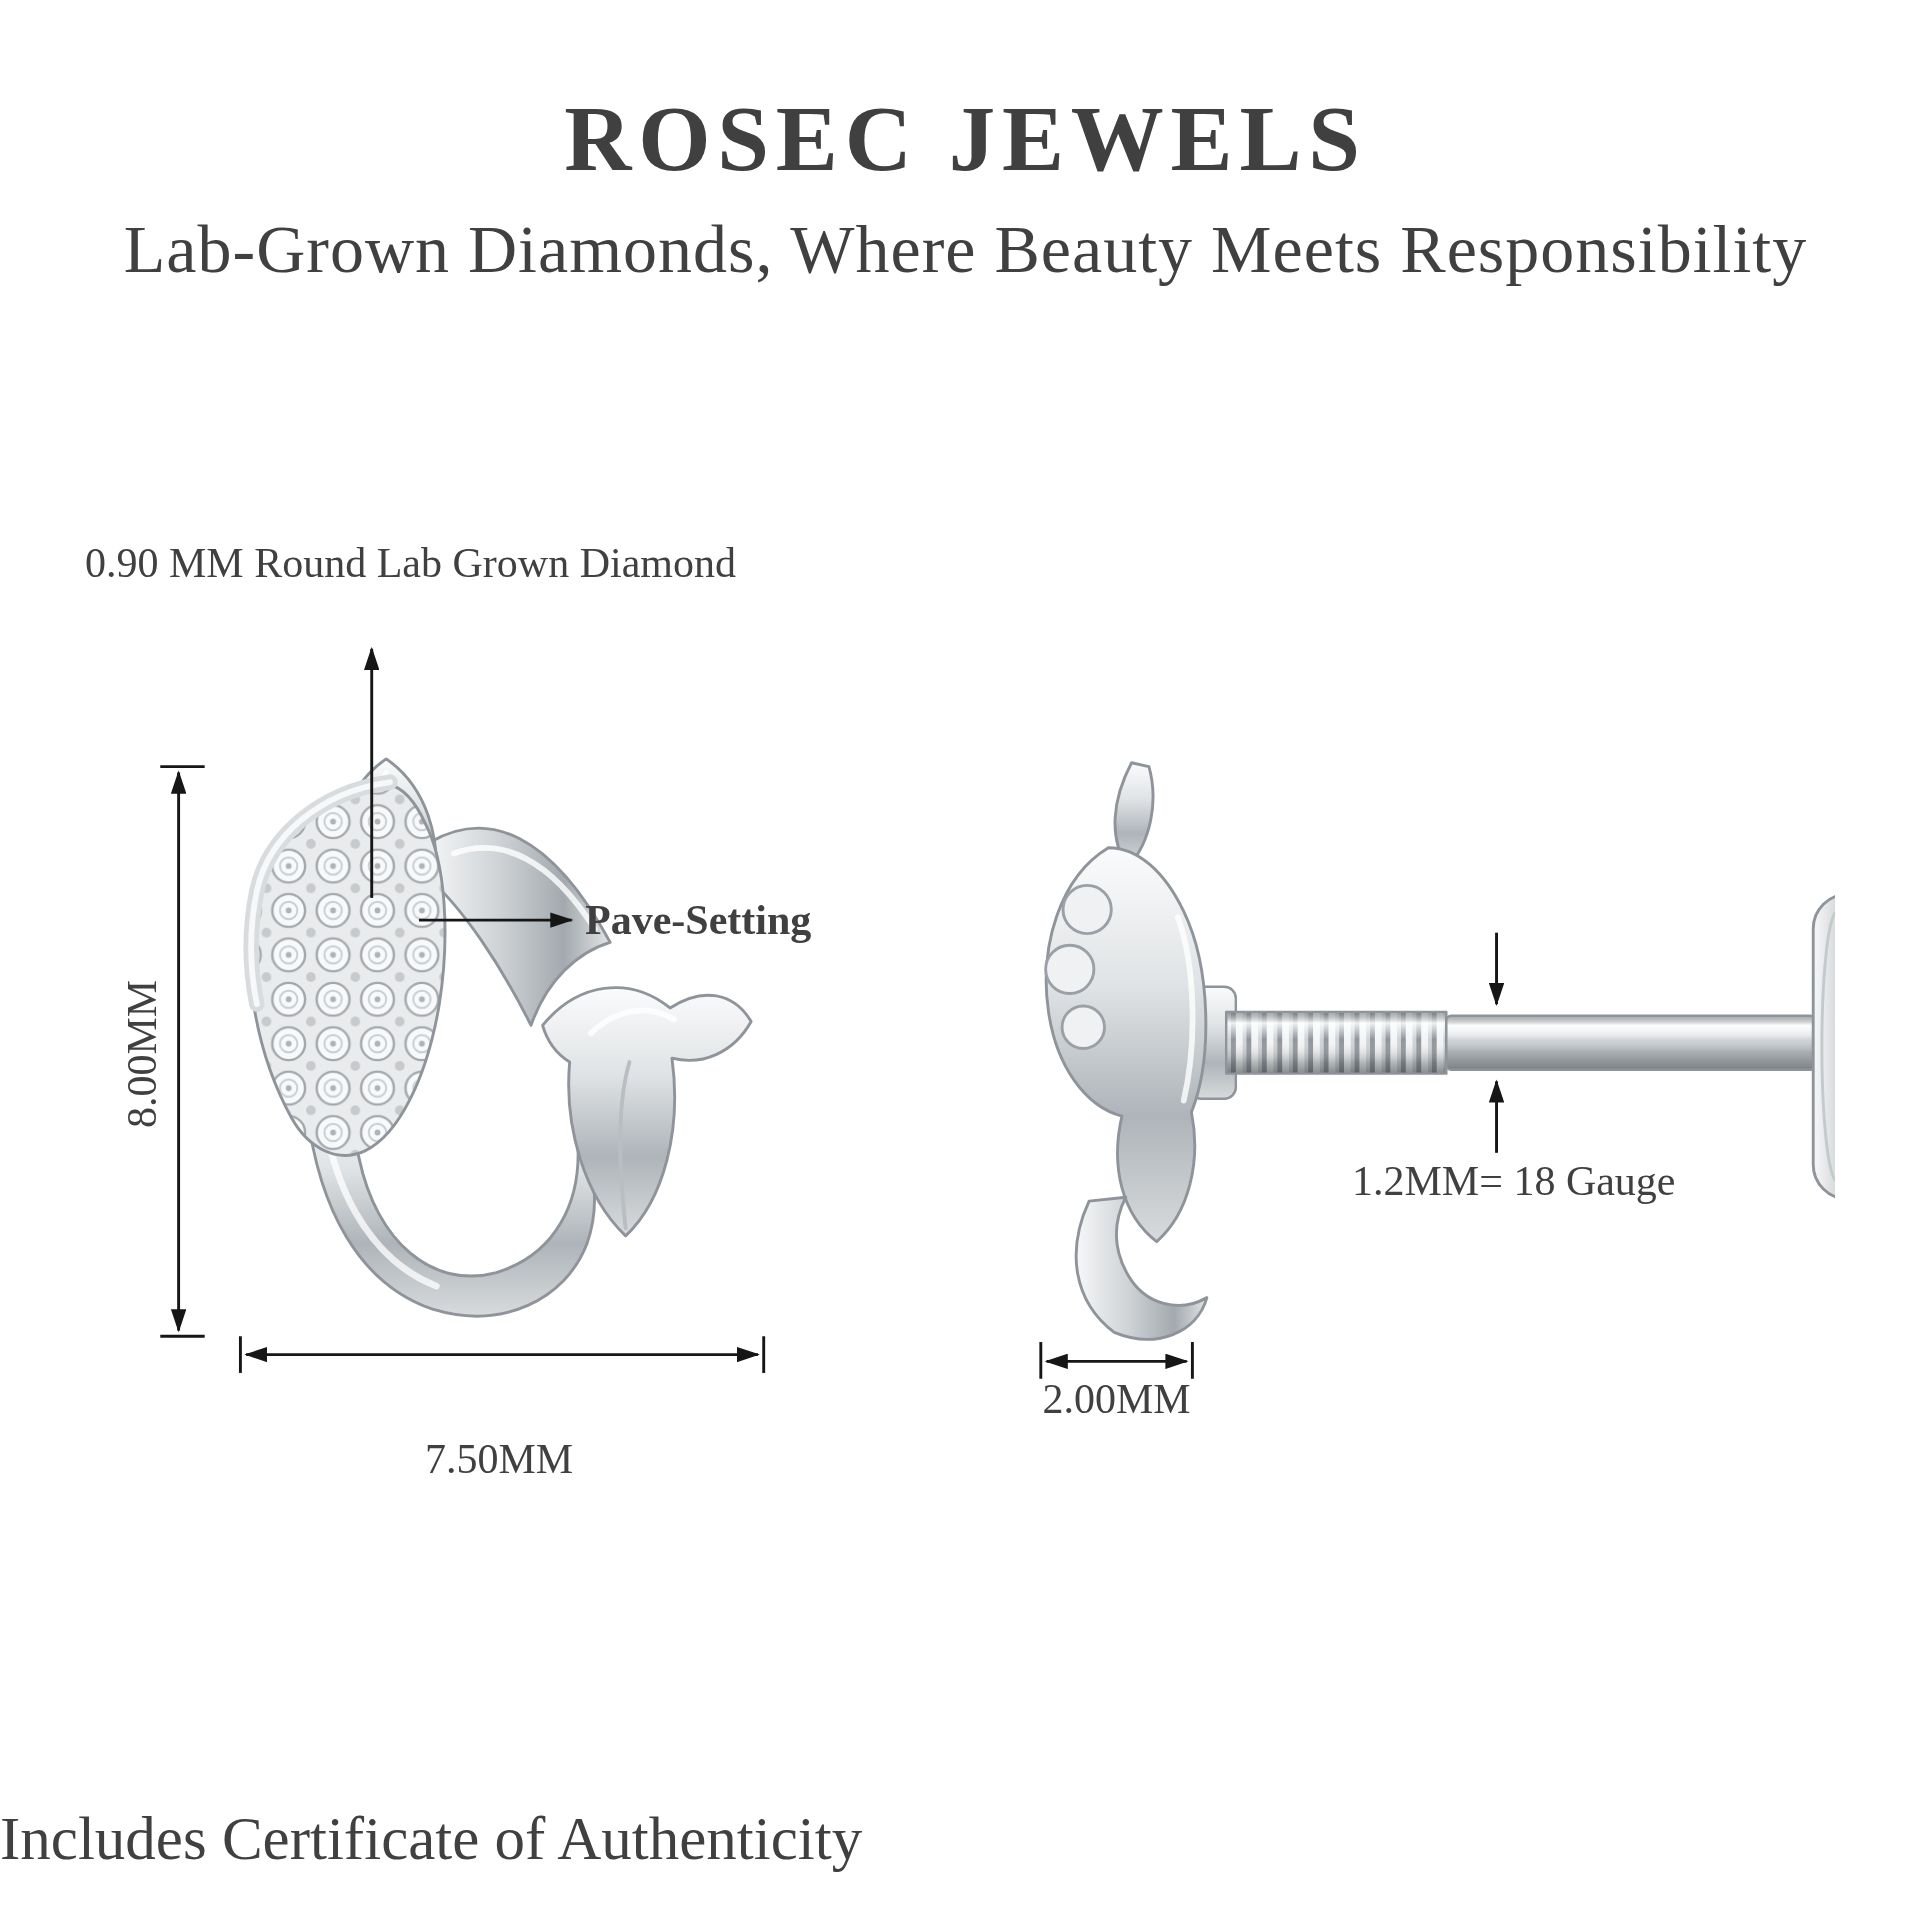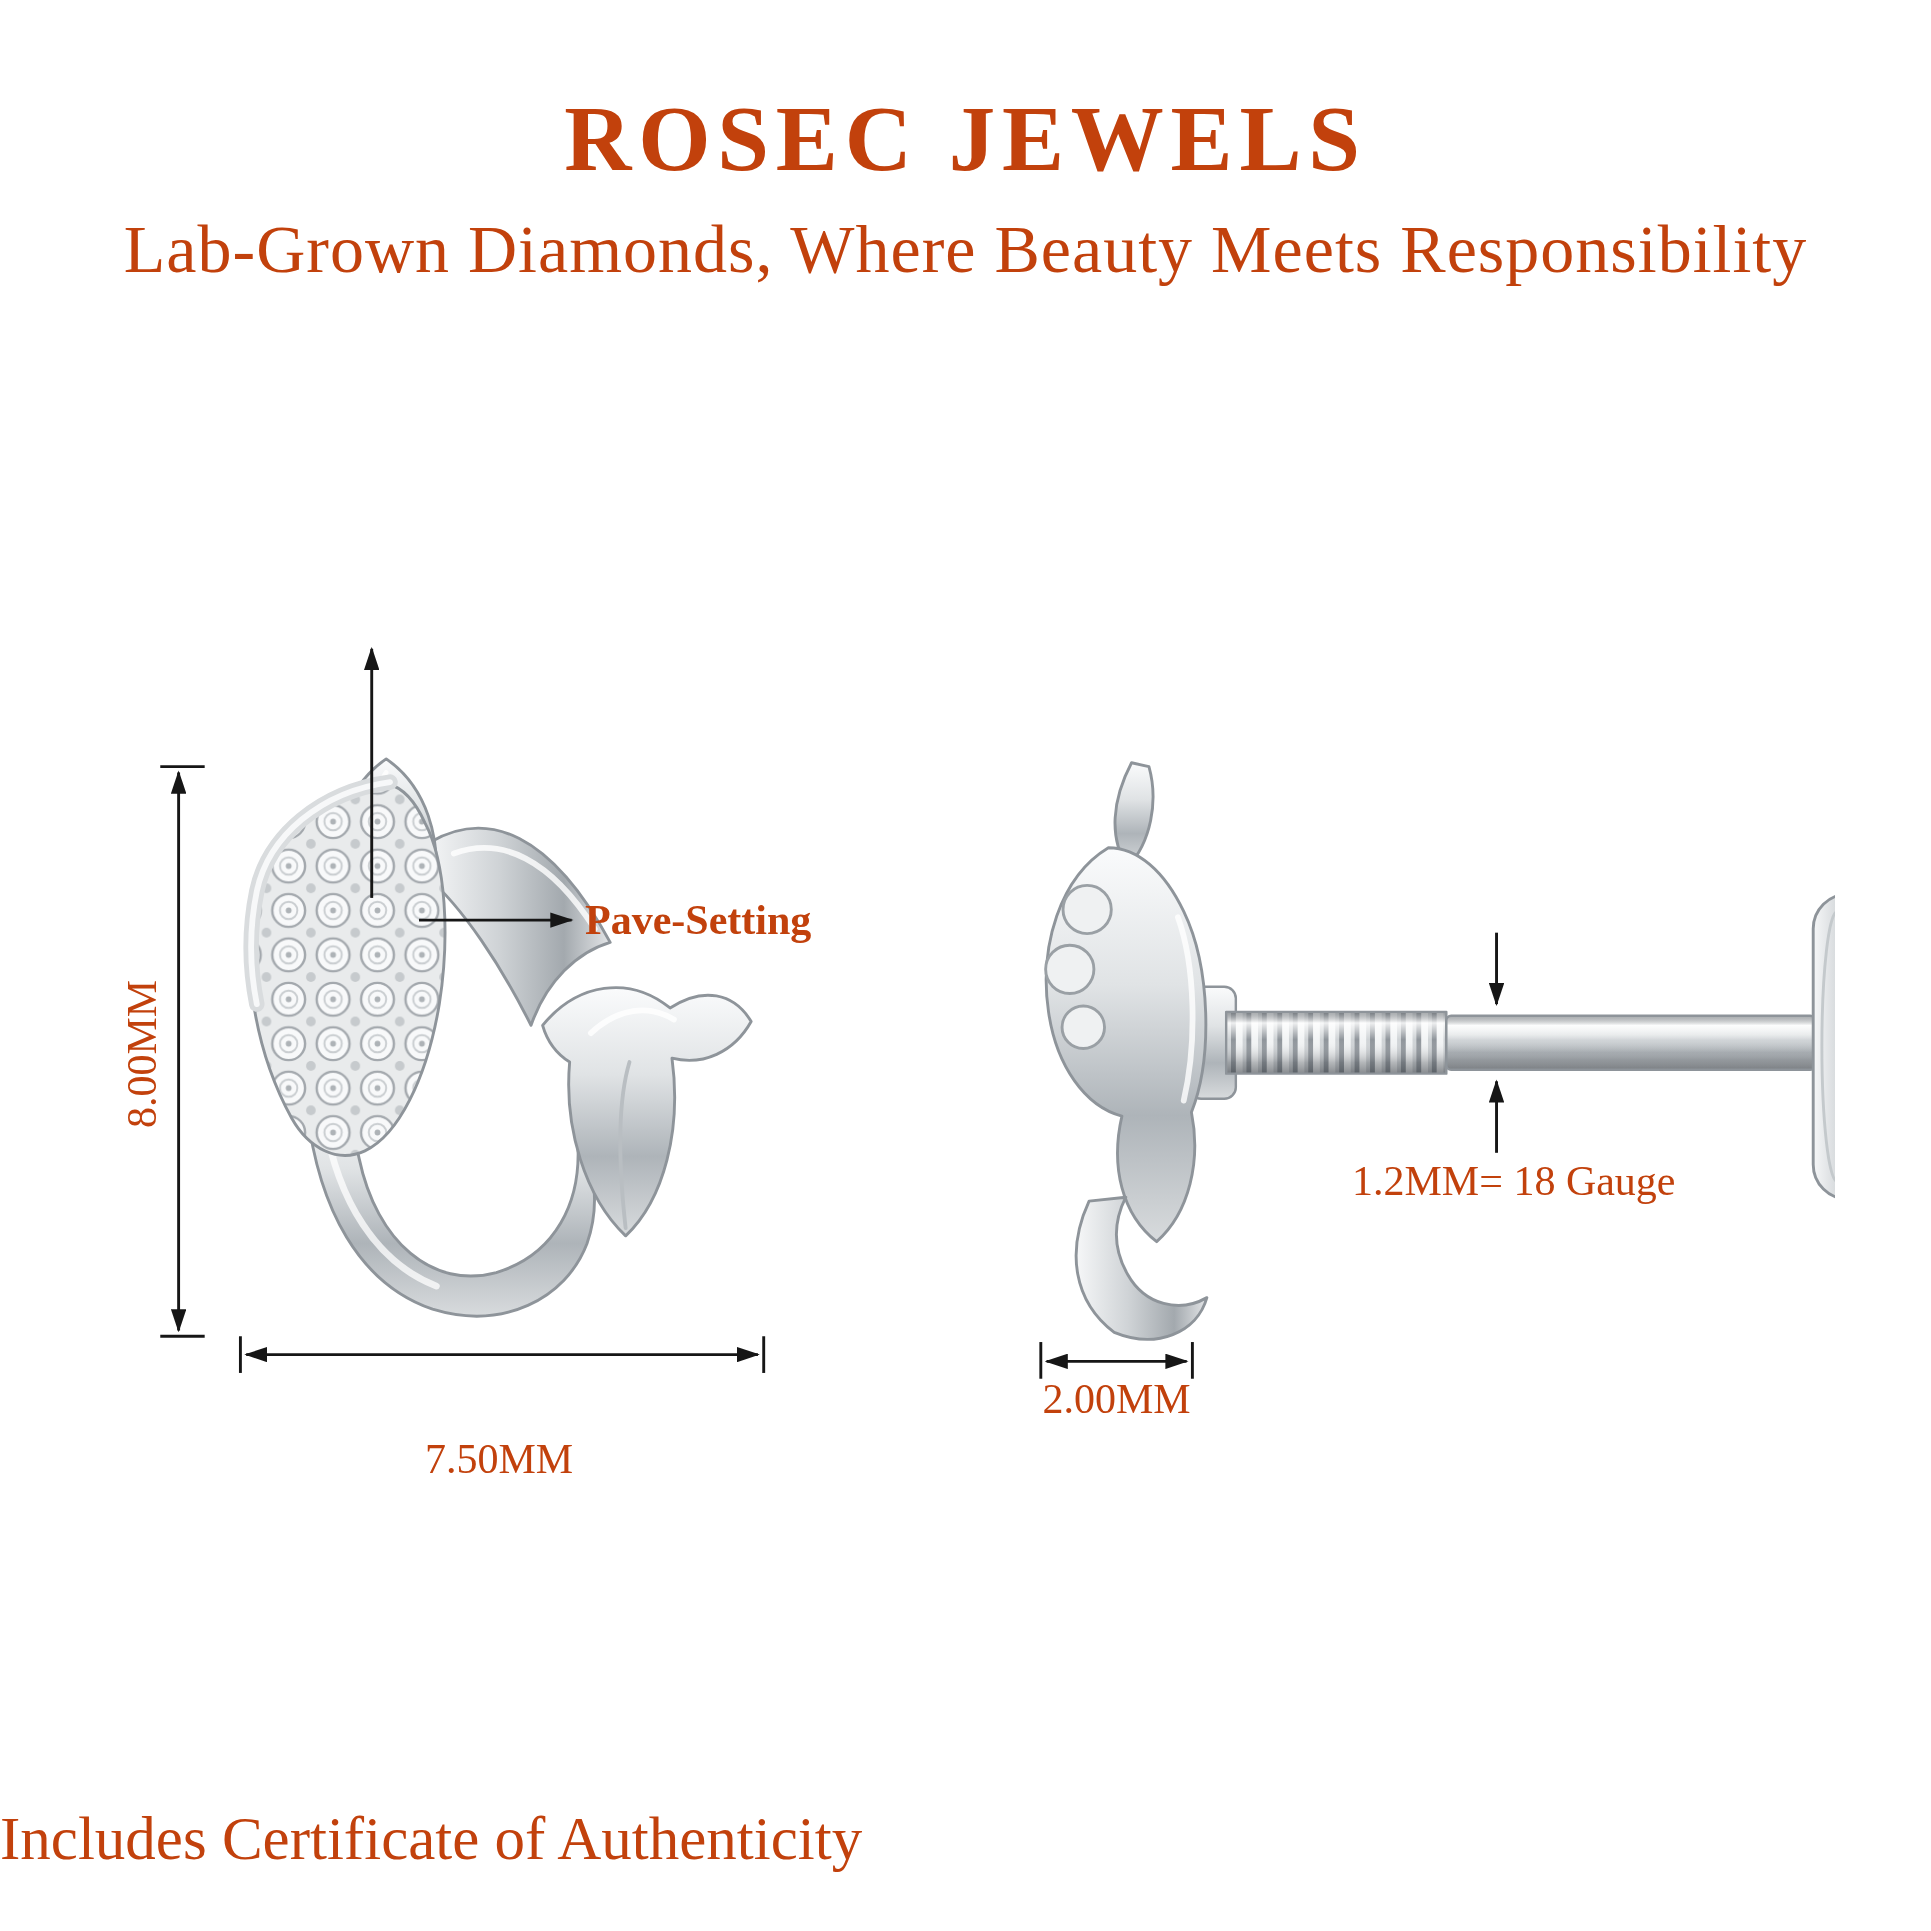--- a/index.html
+++ b/index.html
@@ -1,21 +1,21 @@
 <!DOCTYPE html>
 <html><head>
 <meta charset="utf-8">
 <style>
   html,body{margin:0;padding:0;background:#ffffff;}
   .page{
     position:relative;
     width:1835px;height:1931px;
     background:#ffffff;
     font-family:"Liberation Serif", serif;
-    color:#c2410c;
+    color:#404040;
     overflow:hidden;
   }
   .brand-title{
     position:absolute;top:85px;left:0;width:1931px;
     text-align:center;
     font-size:93px;font-weight:700;letter-spacing:6.8px;
   }
   .brand-tagline{
     position:absolute;top:210px;left:0;width:1931px;
     text-align:center;
@@ -207,20 +207,21 @@
         <line x1="1550" y1="966" x2="1550" y2="1040" marker-end="url(#arr)"></line>
         <line x1="1550" y1="1194" x2="1550" y2="1120" marker-end="url(#arr)"></line>
       </g>
     </g>
   </svg>
 
   <div class="brand-title">ROSEC JEWELS</div>
   <div class="brand-tagline">Lab-Grown Diamonds, Where Beauty Meets Responsibility</div>
 
   <div class="callout-diamond">
+    <div>0.90 MM Round Lab Grown Diamond</div>
   </div>
 
   <div class="label-pave">Pave-Setting</div>
 
   <div class="dim-label dim-height">8.00MM</div>
   <div class="dim-label dim-width">7.50MM</div>
   <div class="dim-label dim-gauge">1.2MM= 18 Gauge</div>
   <div class="dim-label dim-depth">2.00MM</div>
 
   <div class="footer-note">Includes Certificate of Authenticity</div>

